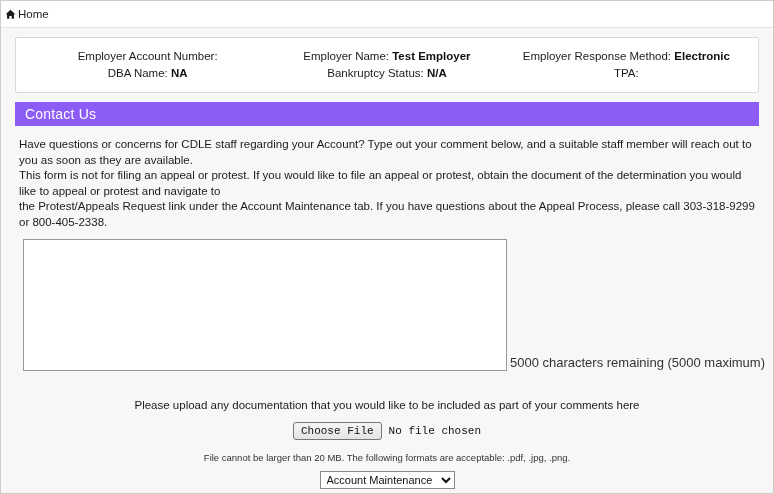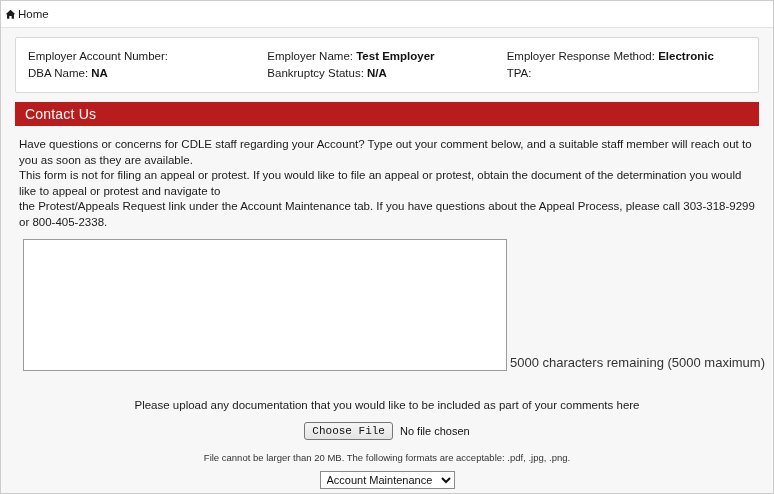--- a/index.html
+++ b/index.html
@@ -48,37 +48,38 @@
   }
   
   .info-panel {
     margin: 9px 14px 0 14px;
     background: #ffffff;
     border: 1px solid #d8d8d8;
     border-radius: 2px;
     padding: 10px 12px 10px 12px;
     display: flex;
     box-sizing: border-box;
+    text-align: center;
   }
   .info-col {
     flex: 1 1 33.33%;
     font-size: 11.5px;
     line-height: 17px;
   }
   .info-col .row {
     white-space: nowrap;
     overflow: hidden;
     text-overflow: ellipsis;
   }
   .info-label { color: #1b1b1b; }
   .info-value { font-weight: bold; color: #111111; }
   
   .section-header {
     margin: 9px 14px 0 14px;
-    background: #b91c1c;
+    background: #8b5cf6;
     color: #ffffff;
     height: 24px;
     display: flex;
     align-items: center;
     padding-left: 10px;
     font-size: 14px;
     letter-spacing: 0.2px;
   }
   
   .intro {
@@ -135,20 +136,21 @@
     border: 1px solid #767676;
     border-radius: 3px;
     background: linear-gradient(#f6f6f6, #e4e4e4);
     color: #111111;
     cursor: pointer;
   }
   .file-status {
     font-size: 11px;
     margin-left: 7px;
     color: #111111;
+    font-family: Liberation Mono, monospace;
   }
   .file-note {
     margin-top: 12px;
     font-size: 9.5px;
     color: #333333;
   }
   .area-prompt {
     margin-top: 13px;
     font-size: 12.5px;
     color: #1b1b1b;

